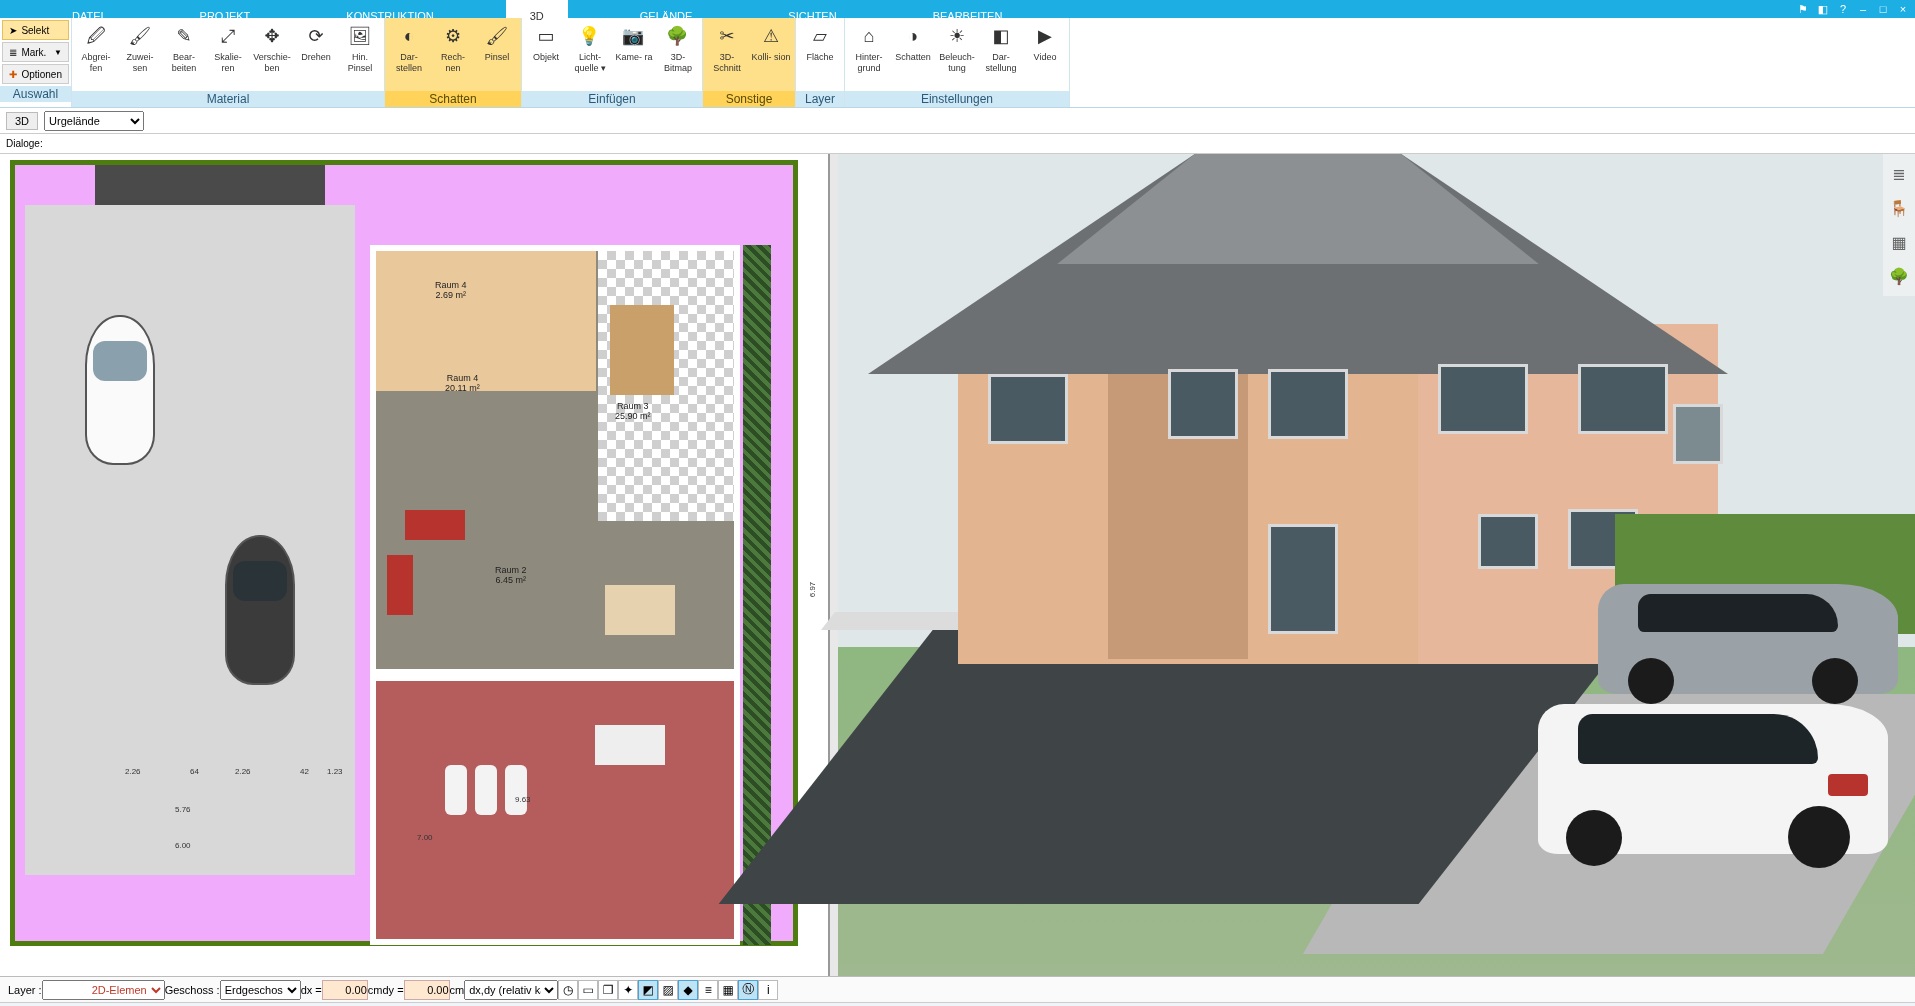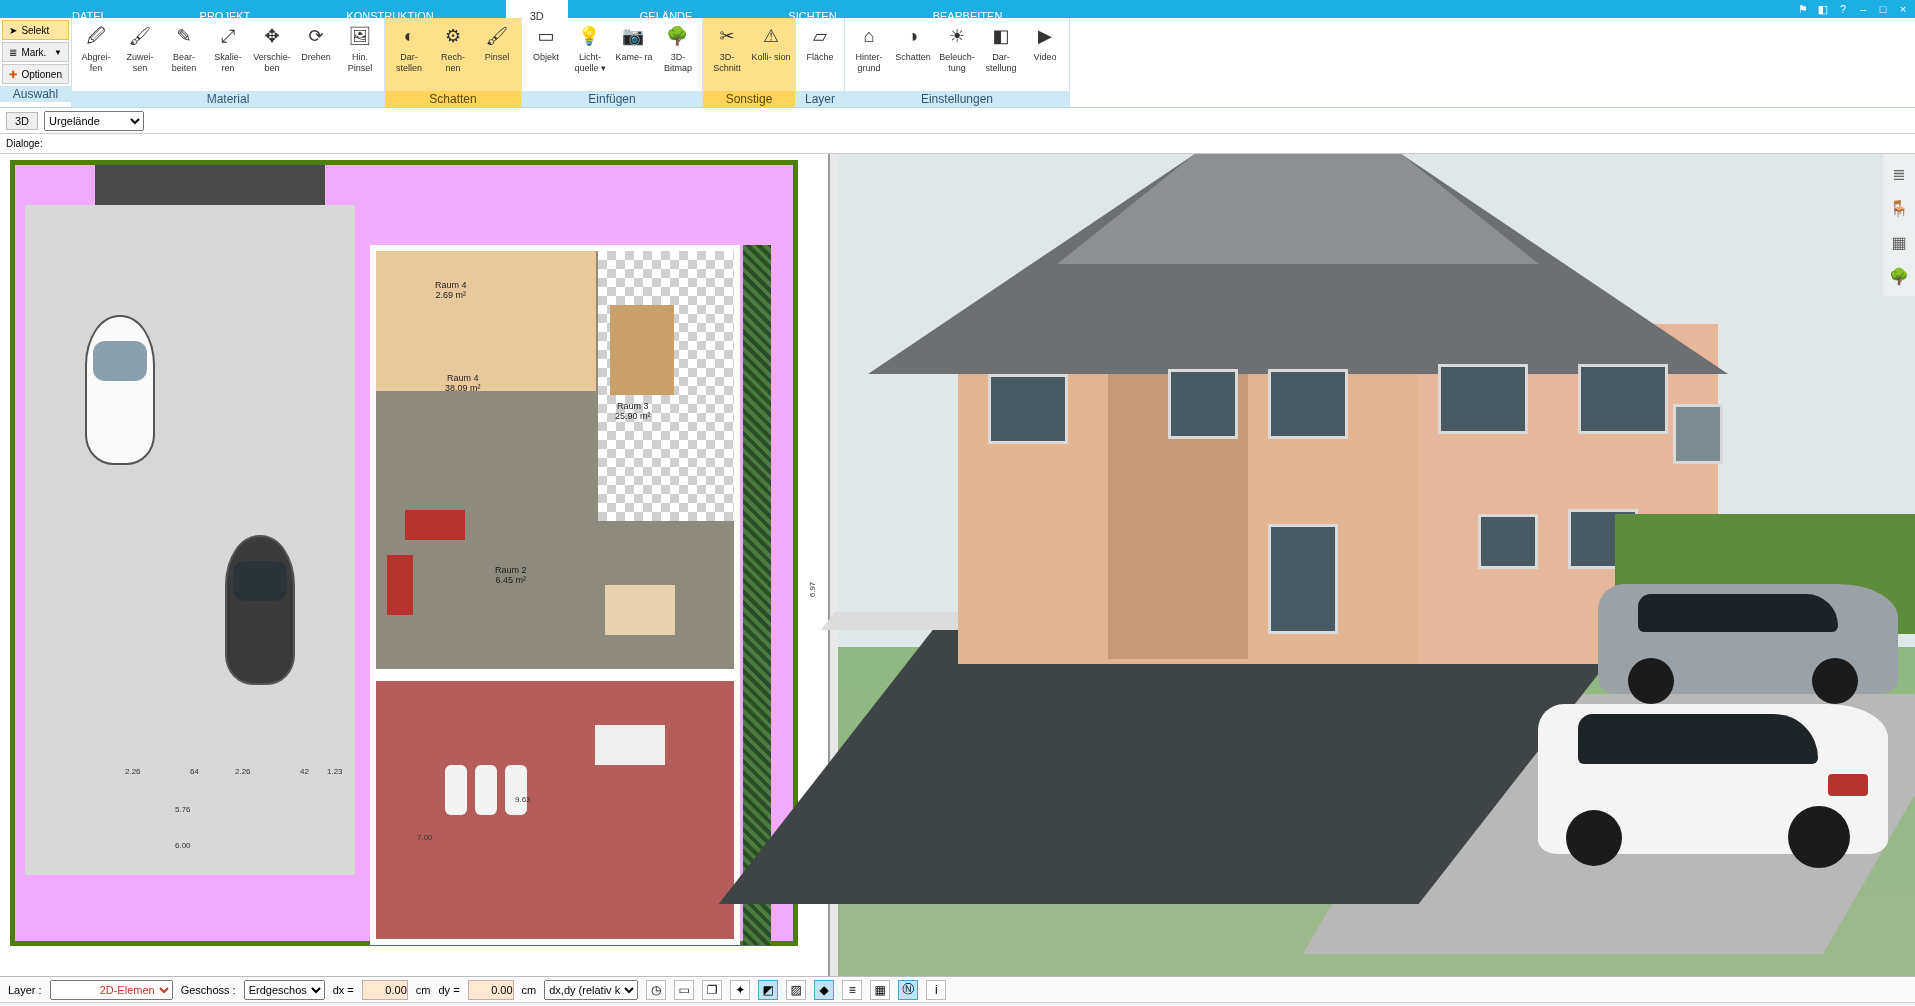--- a/index.html
+++ b/index.html
@@ -76,21 +76,21 @@
 .window3d { position: absolute; background: #4a5a62; border: 3px solid #d9d9d9; }
 .garage3d { position: absolute; background: #575a5c; }
 .ground3d { position: absolute; background: #b8b8b8; }
 .car3d { position: absolute; border-radius: 26px 60px 20px 20px/26px 34px 14px 14px; }
 .car3d.white { background: #f4f4f4; }
 .car3d.grey { background: #9ba2a7; }
 .car3d .w1 { position: absolute; background: #1c2225; border-radius: 6px; }
 .wheel { position: absolute; width: 46px; height: 46px; background: #1b1b1b; border-radius: 50%; }
 
 
-.bottombar { height: 26px; border-top: 1px solid #bbb; display: flex; align-items: center; gap: 8px; padding: 0 8px; font-size: 11px; background: #fafafa; }
+.bottombar { height: 26px; border-top: 1px solid #bbb; display: flex; align-items: center; gap: 0; padding: 0 8px; font-size: 11px; background: #fafafa; }
 .bottombar select { font-size: 11px; height: 20px; }
 .bottombar input.num { width: 46px; height: 20px; font-size: 11px; text-align: right; background: #ffe8d0; border: 1px solid #caa; }
 .bottombar .tool { width: 20px; height: 20px; display: inline-flex; align-items: center; justify-content: center; border: 1px solid #bbb; background: #fff; font-size: 12px; }
 .bottombar .tool.active { background: #bfe2f4; border-color: #4aa3d4; }
 
 
 .statusbar { height: 20px; background: #eef4f8; border-top: 1px solid #ccc; display: flex; align-items: center; font-size: 10px; padding: 0 6px; gap: 14px; }
 .statusbar .spacer { flex: 1; }
 .statusbar span { white-space: nowrap; }
 .red { color: #c0392b; padding-left: 45px; }
@@ -305,21 +305,21 @@
         </div>
 
       <div class="houseblock"></div>
       <div class="room-beige" style="left:361px; top:86px; width:220px; height:140px"></div>
       <div class="room-check" style="left:583px; top:86px; width:136px; height:270px"></div>
 
       <div class="roomlabel" style="left:420px; top:115px">
         <span>Raum 4</span><br><span>2.69 m²</span>
       </div>
       <div class="roomlabel" style="left:430px; top:208px">
-        <span>Raum 4</span><br><span>38.09 m²</span>
+        <span>Raum 4</span><br><span>20.11 m²</span>
       </div>
       <div class="roomlabel" style="left:600px; top:236px">
         <span>Raum 3</span><br><span>25.90 m²</span>
       </div>
       <div class="roomlabel" style="left:480px; top:400px">
         <span>Raum 2</span><br><span>6.45 m²</span>
       </div>
 
       <div class="furn" style="left:390px; top:345px; width:60px; height:30px; background:#b7332e"></div>
       <div class="furn" style="left:372px; top:390px; width:26px; height:60px; background:#b7332e"></div>

